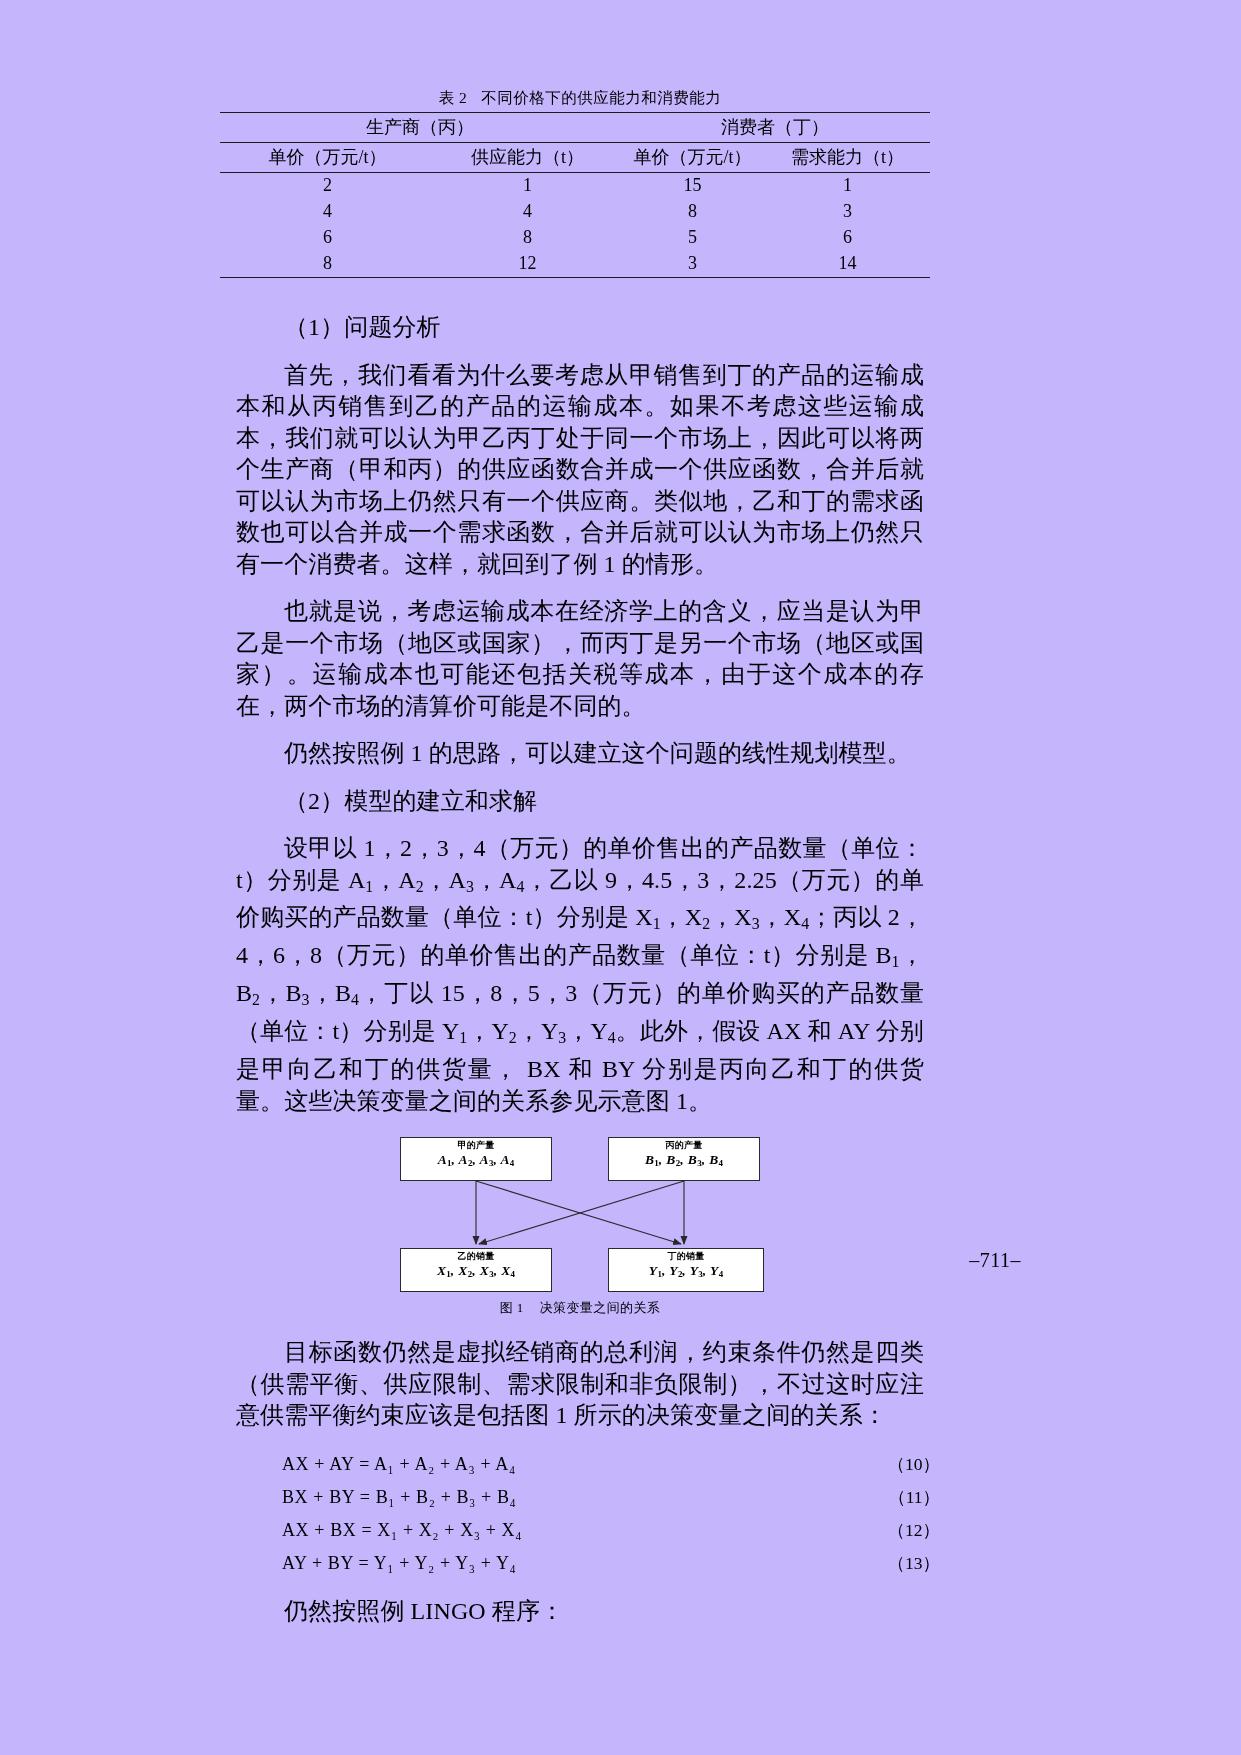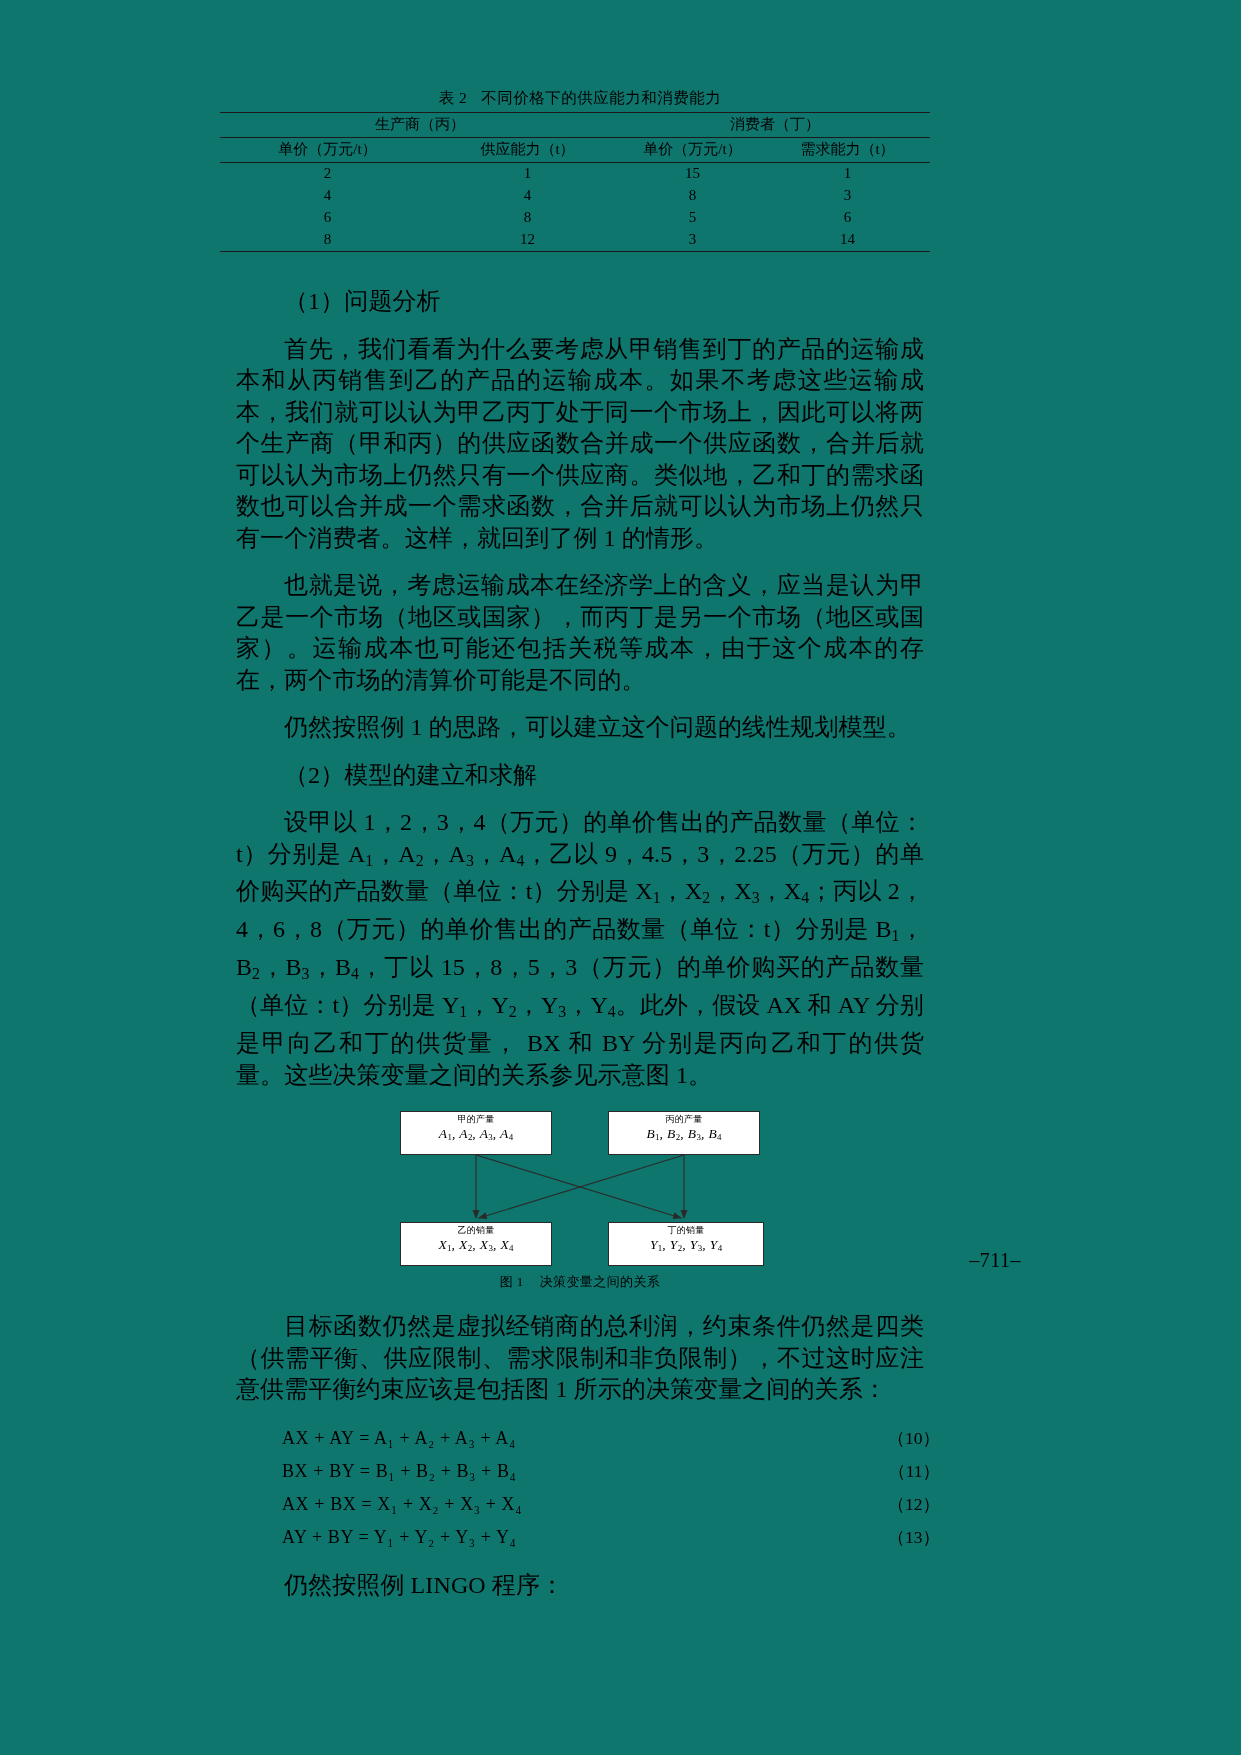--- a/index.html
+++ b/index.html
@@ -13,42 +13,42 @@
     font-family: "Liberation Serif", "DejaVu Serif", serif;
     color: #000000;
     position: relative;
     overflow: hidden;
   }
   .page {
     position: absolute;
     left: 0; top: 0;
     width: 1241px;
     height: 1755px;
-    background: #0f766e;
+    background: #c4b5fd;
   }
   .content {
     position: absolute;
     left: 220px;
     top: 88px;
     width: 720px;
   }
 
   
   .tbl-caption {
     text-align: center;
     font-size: 15.5px;
     letter-spacing: 0.5px;
     margin-bottom: 3px;
     white-space: nowrap;
   }
   .tbl-caption .gap { display:inline-block; width: 14px; }
   table.data {
     border-collapse: collapse;
     width: 710px;
-    font-size: 15px;
+    font-size: 18px;
   }
   table.data th, table.data td {
     padding: 2px 0 3px 0;
     font-weight: normal;
     text-align: center;
     white-space: nowrap;
   }
   .rule-top   { border-top: 1.6px solid #1a1a1a; }
   .rule-mid   { border-top: 1.1px solid #1a1a1a; }
   .rule-bot   { border-bottom: 1.6px solid #1a1a1a; }
@@ -88,20 +88,21 @@
     height: 160px;
     margin: 0 auto;
   }
   .fbox {
     position: absolute;
     border: 1.1px solid #2a2a2a;
     box-sizing: border-box;
     text-align: center;
     background: #fff;
     z-index: 3;
+    font-weight: bold;
   }
   .fbox .ttl {
     font-size: 9px;
     line-height: 11px;
     padding-top: 2px;
     letter-spacing: 0.3px;
   }
   .fbox .vars {
     font-size: 13.5px;
     font-style: italic;

